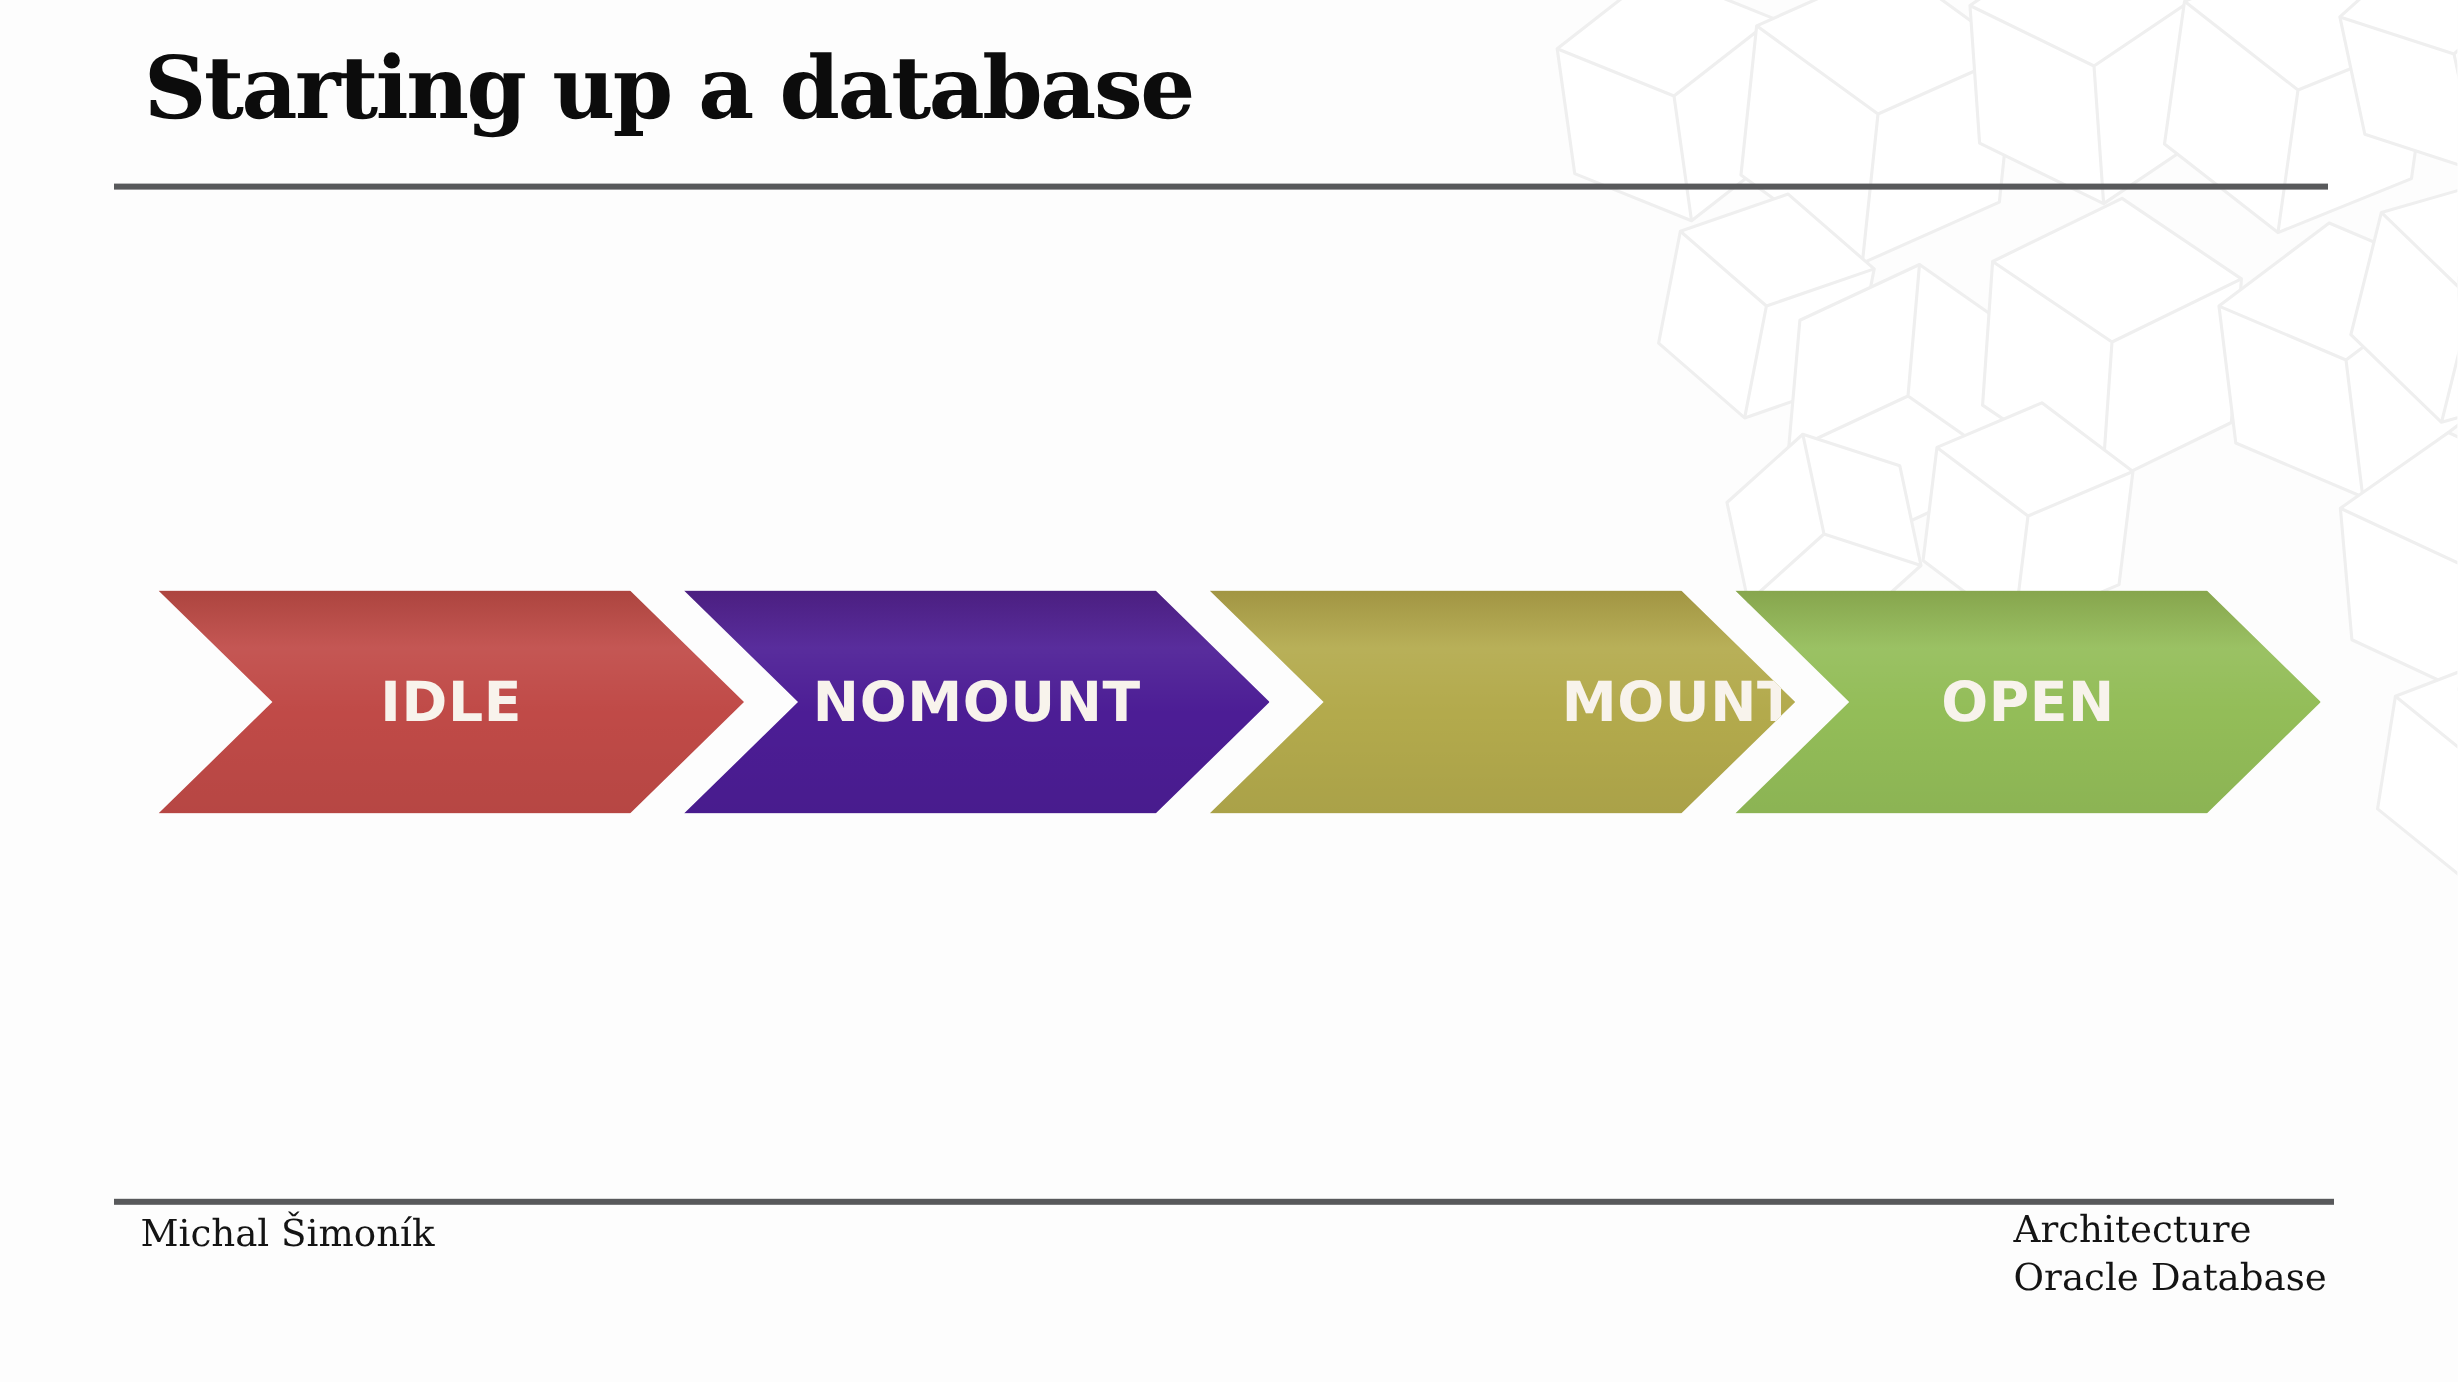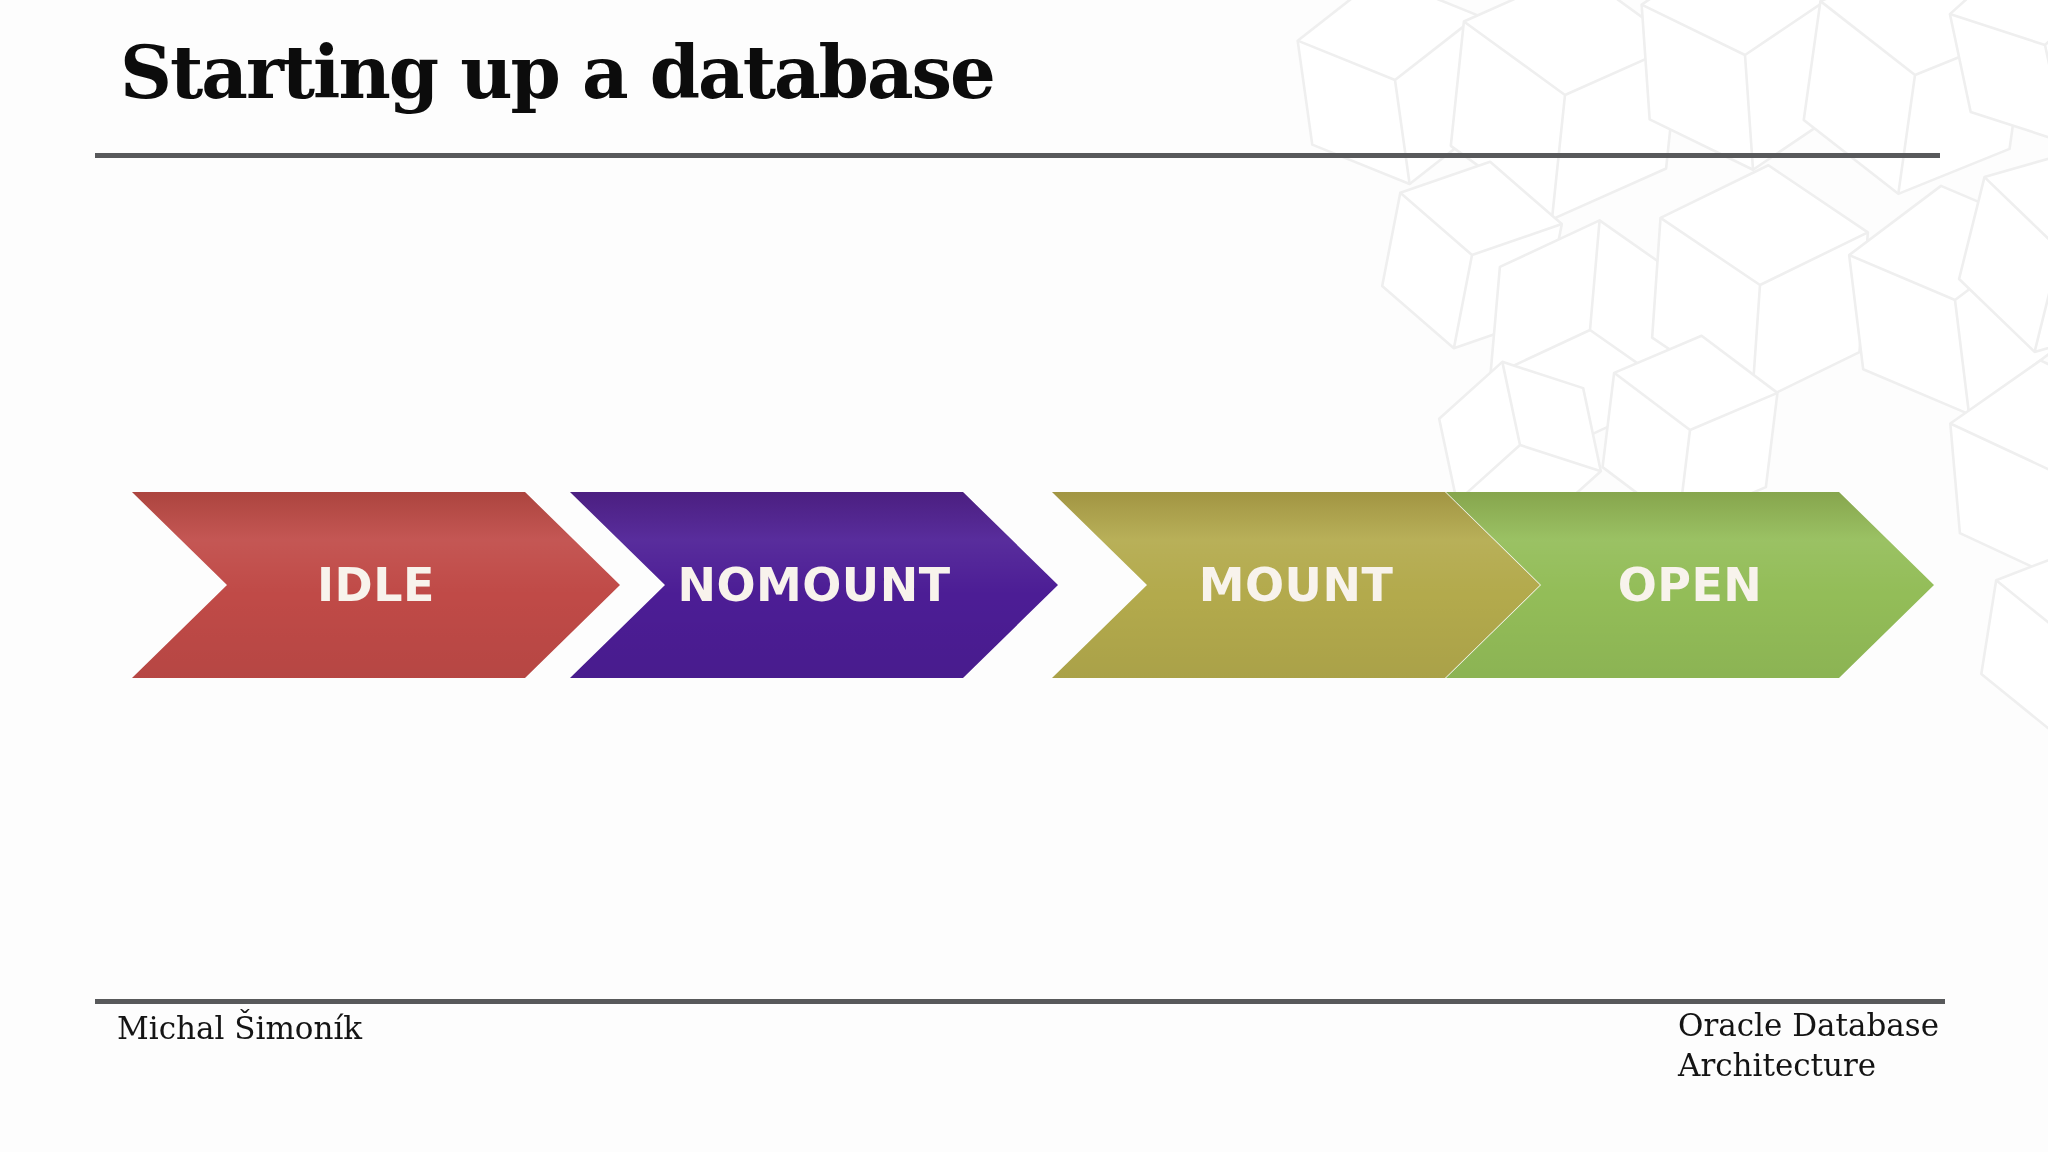--- a/index.html
+++ b/index.html
@@ -21,21 +21,21 @@
 
   
   .flow{position:absolute;left:132px;top:492px;width:1802px;height:186px;}
   .chevron{position:absolute;top:0;width:488px;height:186px;
            clip-path:polygon(19.47% 50%, 0% 0%, 80.53% 0%, 100% 50%, 80.53% 100%, 0% 100%);
            display:flex;align-items:center;justify-content:center;}
   .chevron::after{content:"";position:absolute;inset:0;
            background:linear-gradient(180deg,rgba(70,40,20,0.16) 0%,rgba(255,255,255,0.07) 26%,rgba(0,0,0,0) 55%,rgba(0,0,0,0.05) 100%);}
   .chevron .lbl{position:relative;z-index:1;color:#f8f3ec;font-weight:bold;font-size:46px;
            letter-spacing:0.5px;font-family:"DejaVu Sans","Liberation Sans",sans-serif;}
-  .ch-0{left:0px;} .ch-1{left:438px;} .ch-2{left:920px;} .ch-3{left:1314px;justify-content:center;}
+  .ch-0{left:0px;} .ch-1{left:438px;} .ch-2{left:876px;justify-content:flex-end;} .ch-3{left:1314px;justify-content:center;}
 
   
   .footer-left{position:absolute;left:117px;top:1008px;font-size:31px;line-height:40px;color:#141414;text-align:center;}
   .footer-right{position:absolute;left:1678px;top:1005px;font-size:31px;line-height:40px;color:#141414;}
 </style>
 </head>
 <body>
 
 <div class="slide">
 
@@ -78,17 +78,17 @@
     <div class="chevron ch-3" style="background-color: rgb(147, 189, 88);">
       <span class="lbl">OPEN</span>
     </div>
   </div>
 
   <div class="rule rule-bottom"></div>
   <div class="footer-left">
     <div>Michal Šimoník</div>
   </div>
   <div class="footer-right">
+    <div>Architecture</div>
     <div>Oracle Database</div>
-    <div>Architecture</div>
   </div>
 
 </div>
 
 </body></html>

